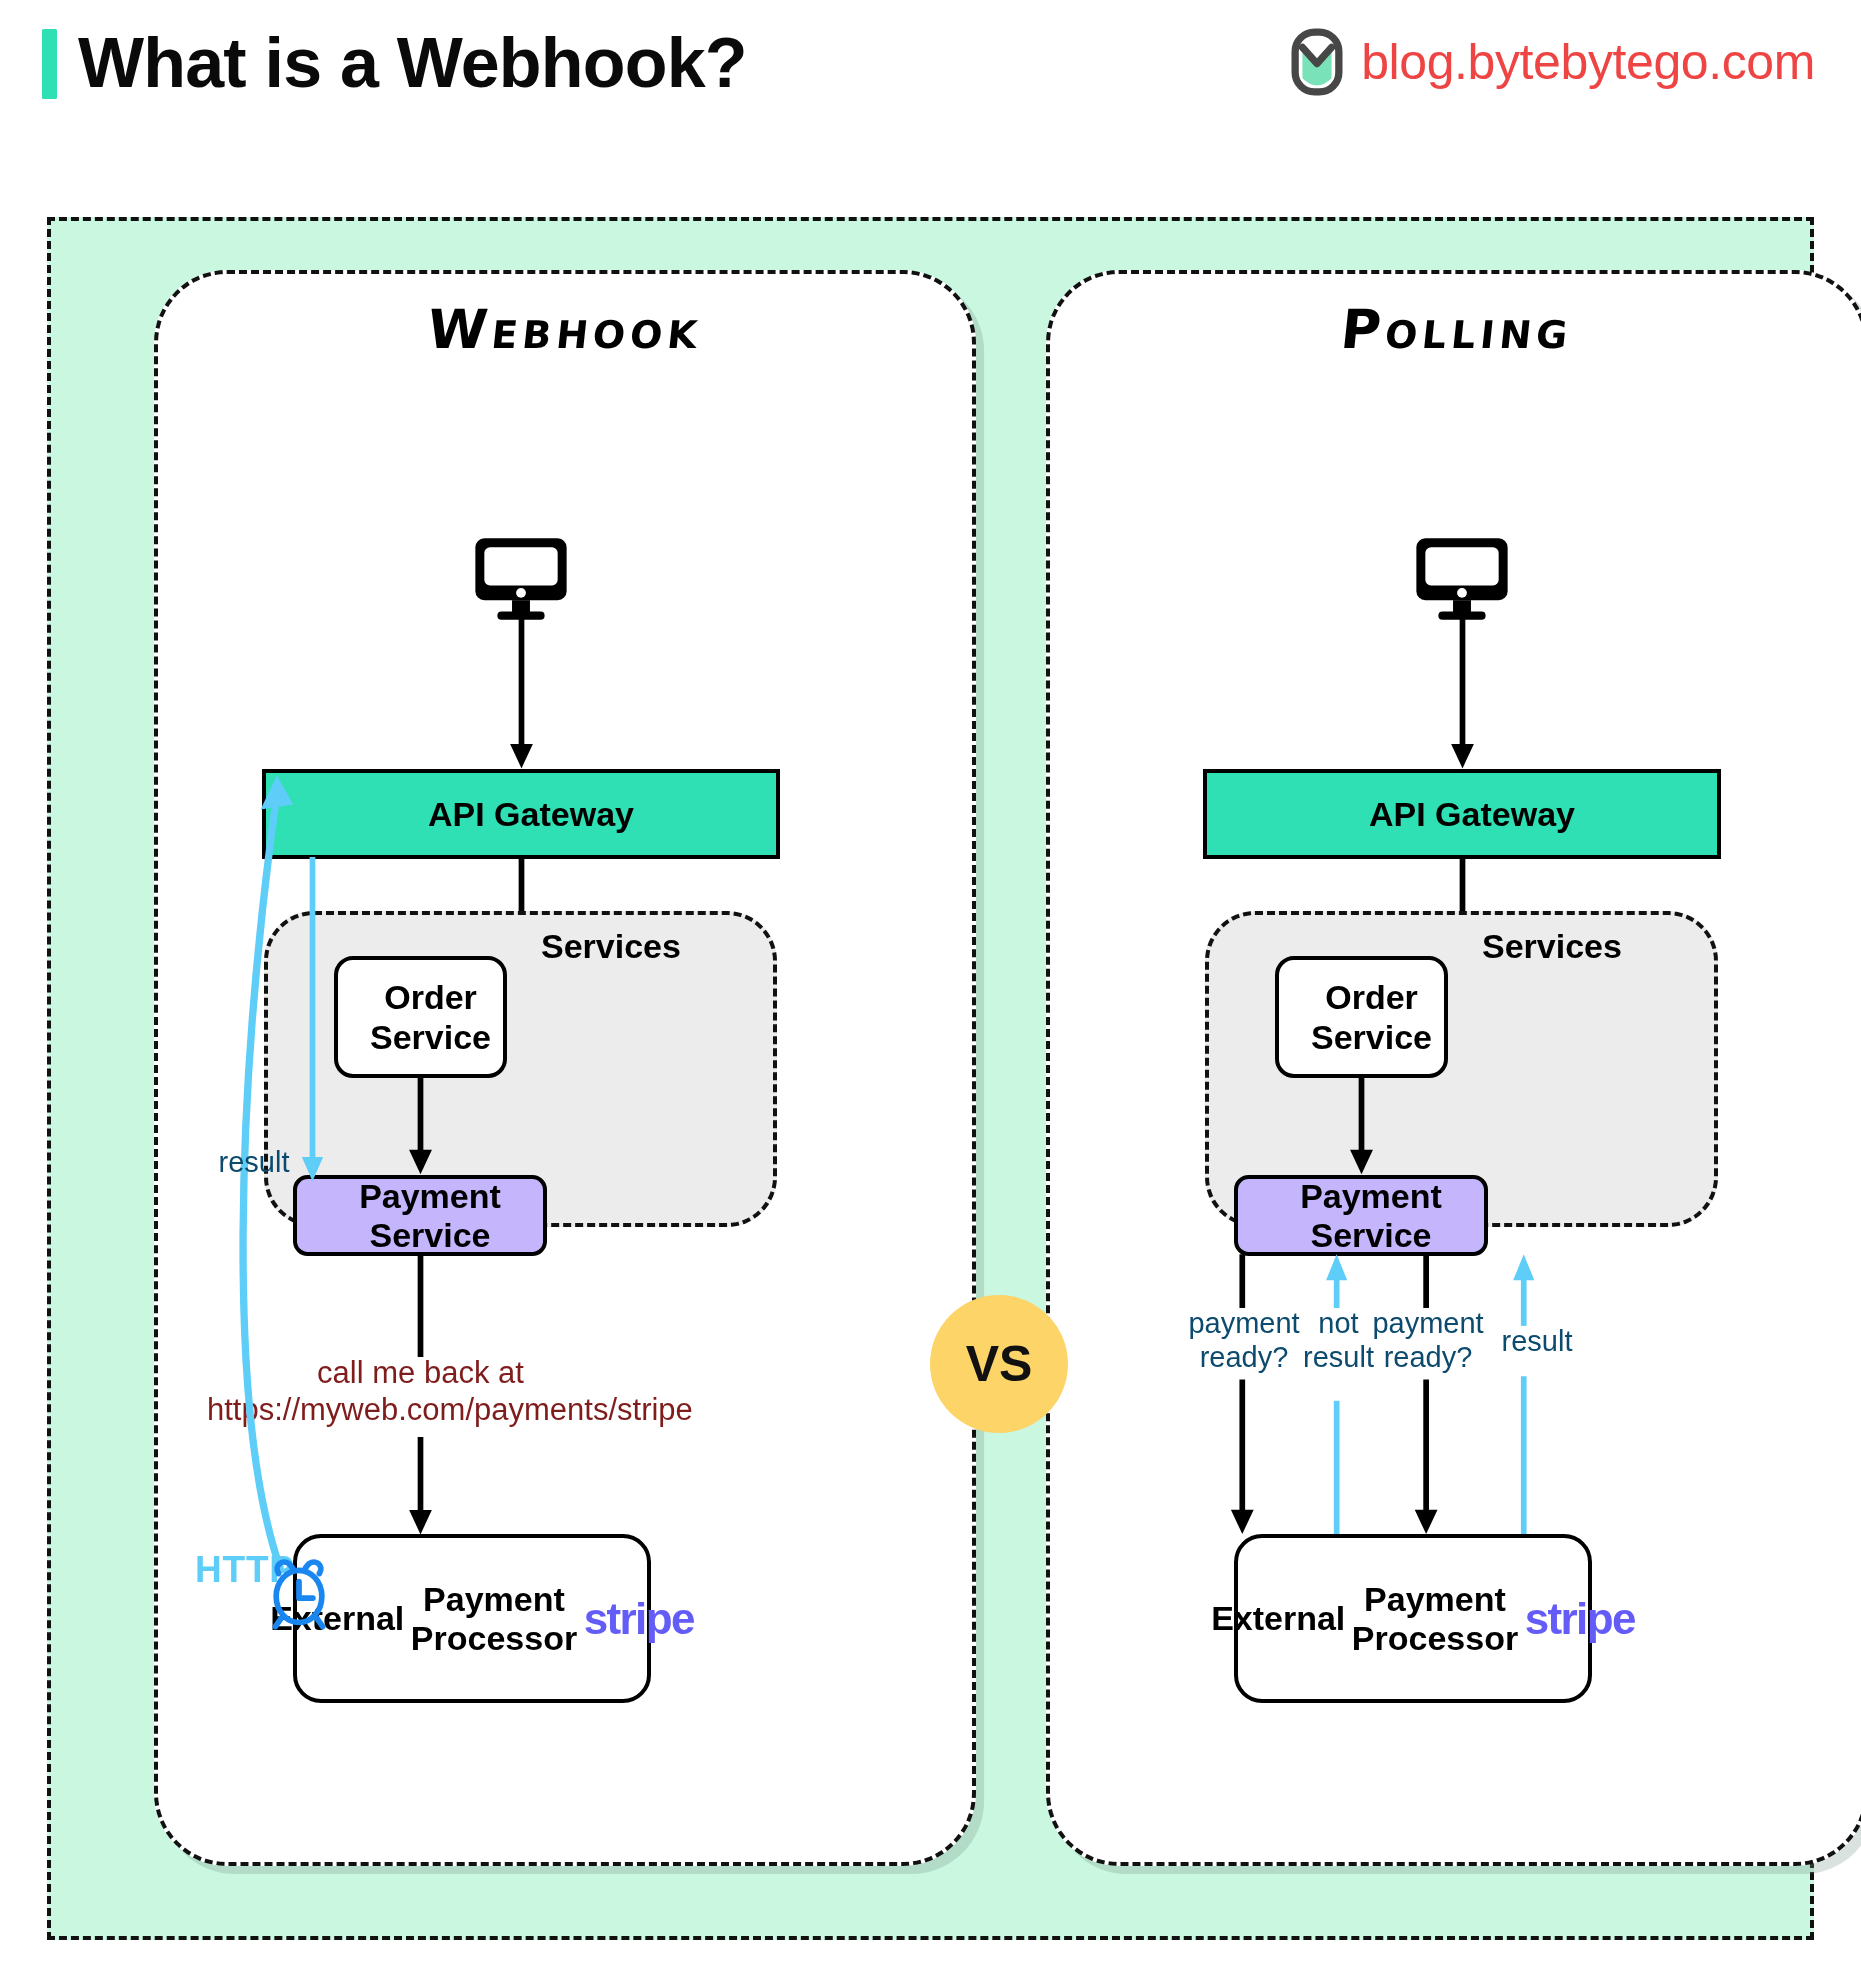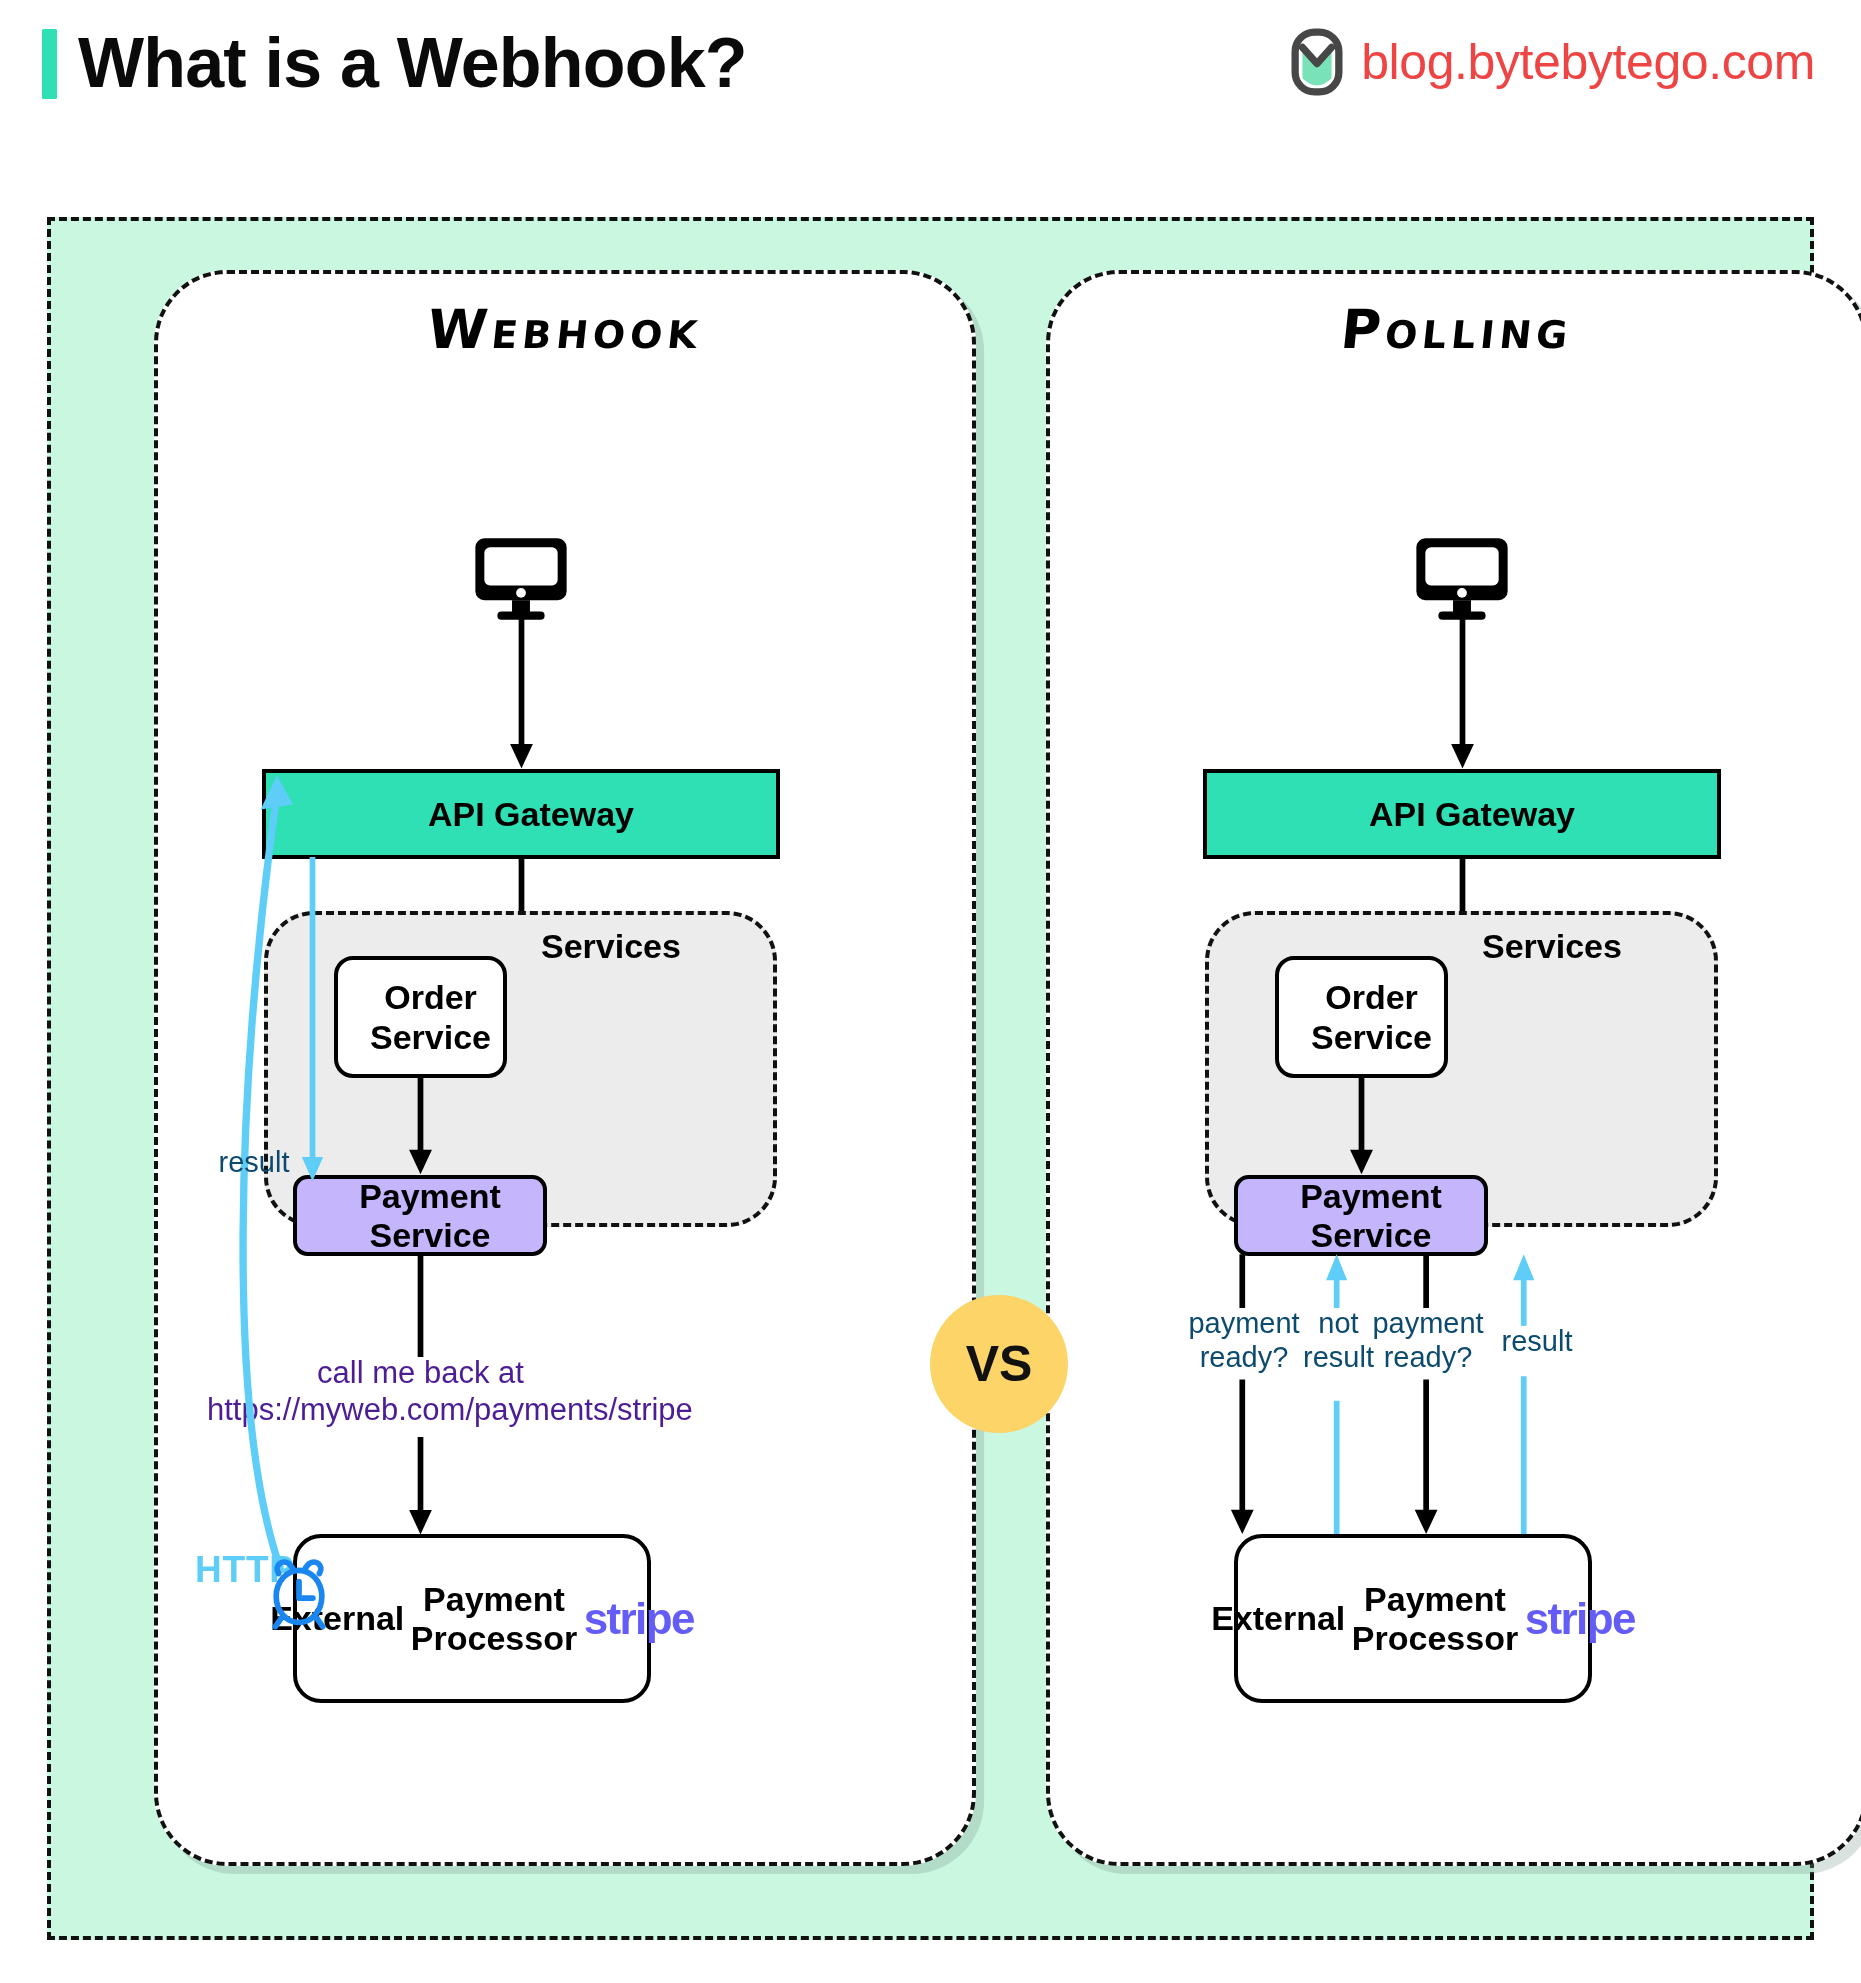--- a/index.html
+++ b/index.html
@@ -44,21 +44,21 @@
   .gw{background:#2ee0b3;border:4.1px solid #000;font-size:34px;}
   .svcbox{background:#fff;border:4.1px solid #000;border-radius:19px;font-size:34px;}
   .paysvc{background:#c4b5fd;border:4.1px solid #000;border-radius:14.7px;font-size:34px;}
   .extproc{background:#fff;border:4.1px solid #000;border-radius:28px;font-size:34px;flex-direction:row;gap:6.5px;}
   .services-box{position:absolute;background:#ececec;border:4.1px dashed #111;border-radius:50px;box-sizing:border-box;}
   .services-label{position:absolute;font-size:34px;font-weight:bold;color:#000;}
 
   .monitor{position:absolute;width:98px;height:88px;}
 
   .lbl{position:absolute;font-size:29px;color:#0c4a6e;line-height:1.18;text-align:center;}
-  .lbl-red{color:#4c1d95;font-size:31px;line-height:1.2;text-align:center;}
+  .lbl-red{color:#7f1d1d;font-size:31px;line-height:1.2;text-align:center;}
   .lbl-http{position:absolute;font-size:37px;font-weight:bold;color:#5ecdf7;letter-spacing:0.8px;}
   .stripe-logo{font-size:44px;font-weight:bold;color:#645cf6;letter-spacing:-1.6px;line-height:1;}
 
   
   #vs-badge{
     position:absolute;left:879px;top:1074px;width:138px;height:138px;border-radius:50%;
     background:#fcd468;display:flex;align-items:center;justify-content:center;
     font-size:50px;font-weight:bold;color:#111;
   }
   svg{overflow:visible;}

